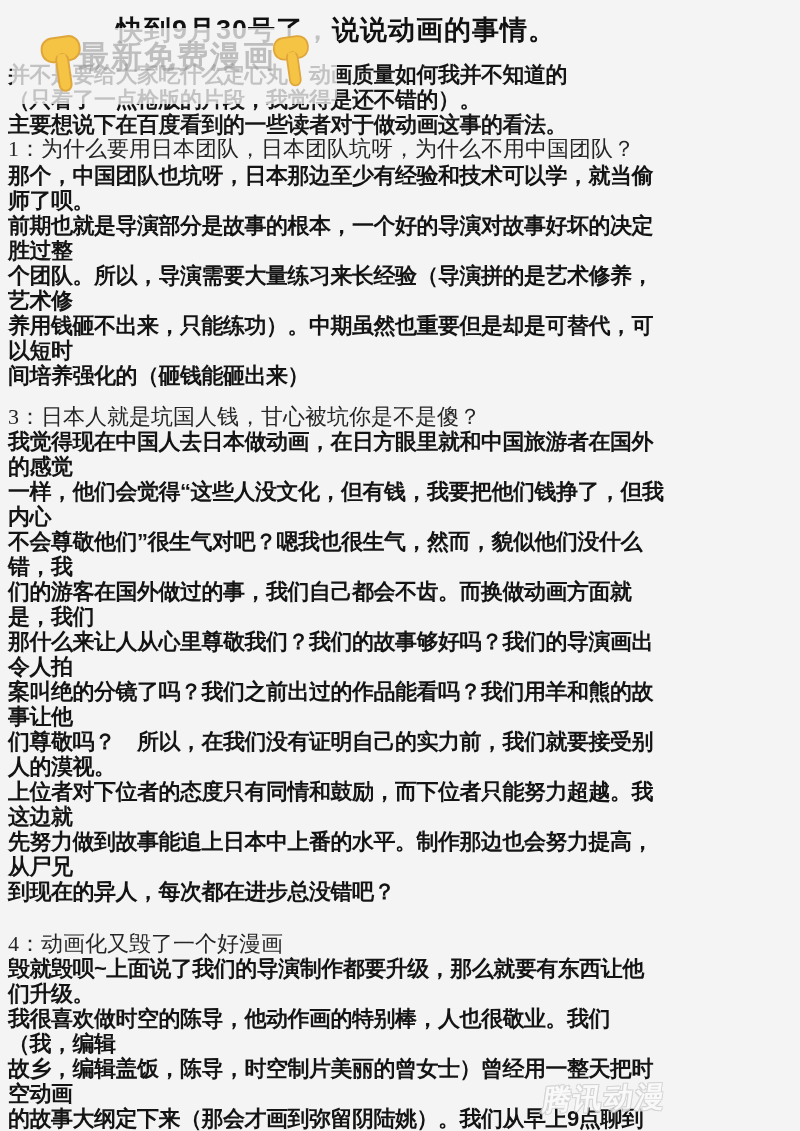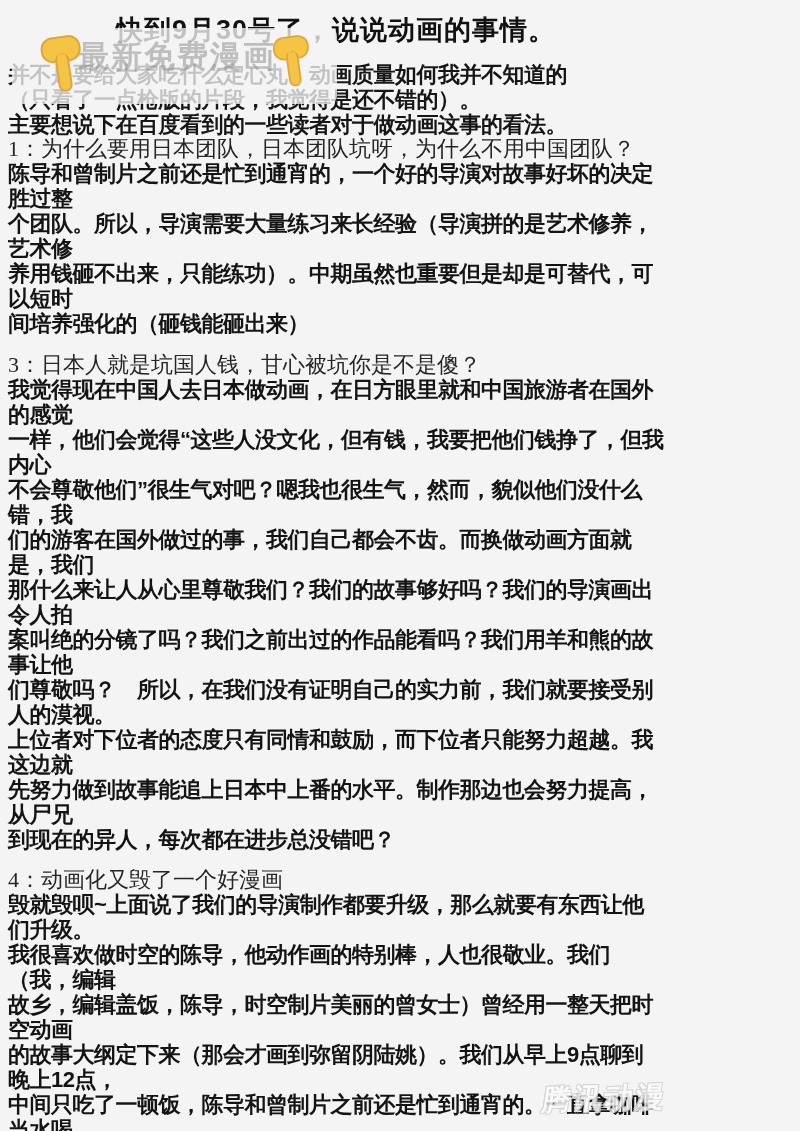--- a/index.html
+++ b/index.html
@@ -30,21 +30,21 @@
     color:#262626;
   }
   .a{
     font-size:22px;line-height:25px;font-weight:700;
     letter-spacing:-0.5px;color:#141414;
   }
   .q1{}
   .a1{margin-top:2px}
   .q2{margin-top:28px}
   .q3{margin-top:17px}
-  .q4{margin-top:16px}
+  .q4{margin-top:28px}
 
   
   .wm-box{
     position:absolute;left:12px;top:28px;width:325px;height:76px;
     background:rgba(243,243,243,0.78);
     border-radius:8px;z-index:2;
   }
   .wm-label{
     position:absolute;left:78px;top:36px;z-index:3;
     font-size:31px;font-weight:700;letter-spacing:2px;
@@ -76,24 +76,25 @@
 
   <div class="content">
     <h1 class="title">快到9月30号了，说说动画的事情。</h1>
 
     <div class="intro lines">并不是要给大家吃什么定心丸，动画质量如何我并不知道的
 （只看了一点枪版的片段，我觉得是还不错的）。
 主要想说下在百度看到的一些读者对于做动画这事的看法。</div>
 
     <div class="qa">
       <div class="q q1">1：为什么要用日本团队，日本团队坑呀，为什么不用中国团队？</div>
+      <div class="a a1 lines">那个，中国团队也坑呀，日本那边至少有经验和技术可以学，就当偷师了呗。</div>
     </div>
 
     <div class="qa">
-      <div class="a lines">陈导和曾制片之前还是忙到通宵的，一个好的导演对故事好坏的决定胜过整
+      <div class="a lines">前期也就是导演部分是故事的根本，一个好的导演对故事好坏的决定胜过整
 个团队。所以，导演需要大量练习来长经验（导演拼的是艺术修养，艺术修
 养用钱砸不出来，只能练功）。中期虽然也重要但是却是可替代，可以短时
 间培养强化的（砸钱能砸出来）</div>
     </div>
 
     <div class="qa">
       <div class="q q3">3：日本人就是坑国人钱，甘心被坑你是不是傻？</div>
       <div class="a lines">我觉得现在中国人去日本做动画，在日方眼里就和中国旅游者在国外的感觉
 一样，他们会觉得“这些人没文化，但有钱，我要把他们钱挣了，但我内心
 不会尊敬他们”很生气对吧？嗯我也很生气，然而，貌似他们没什么错，我

